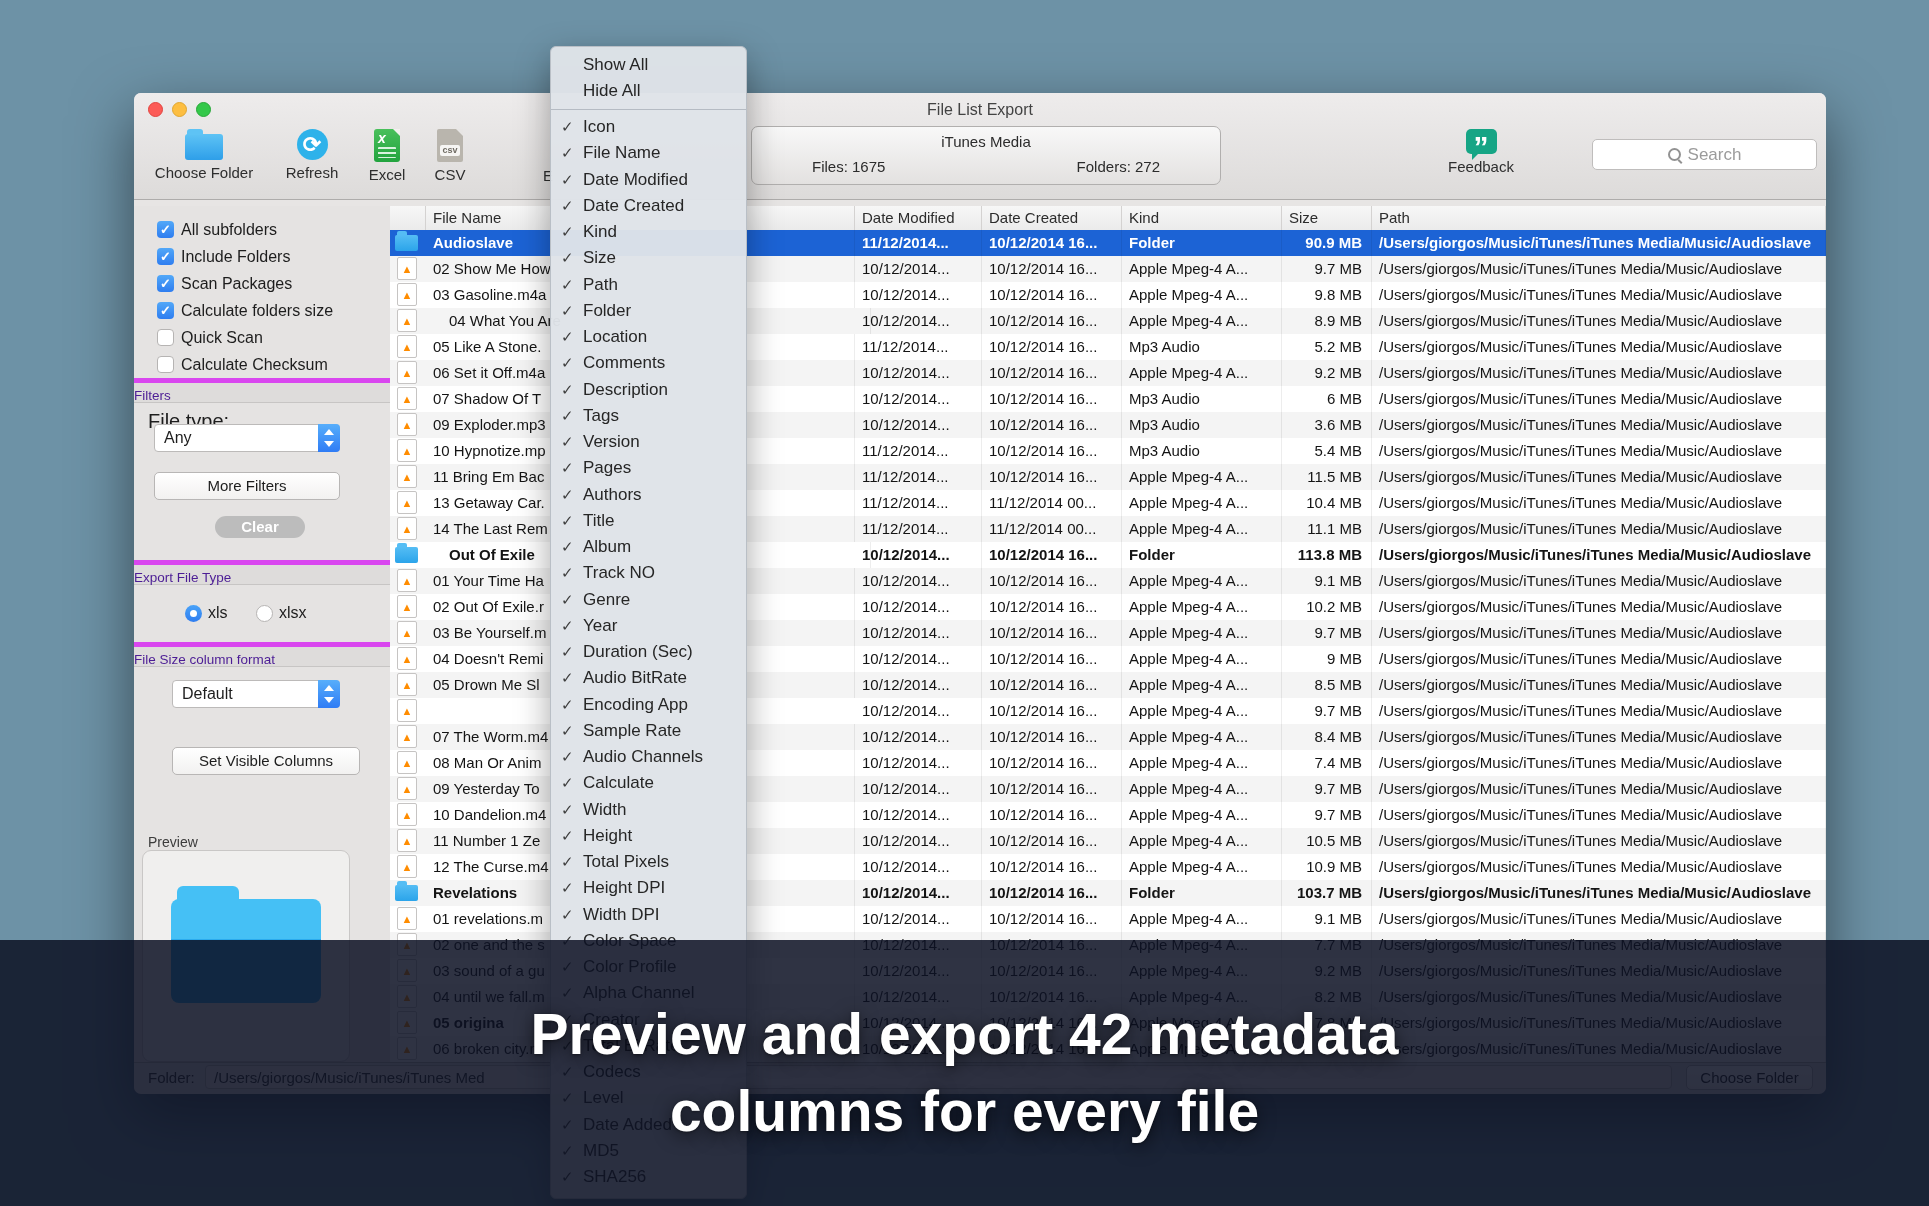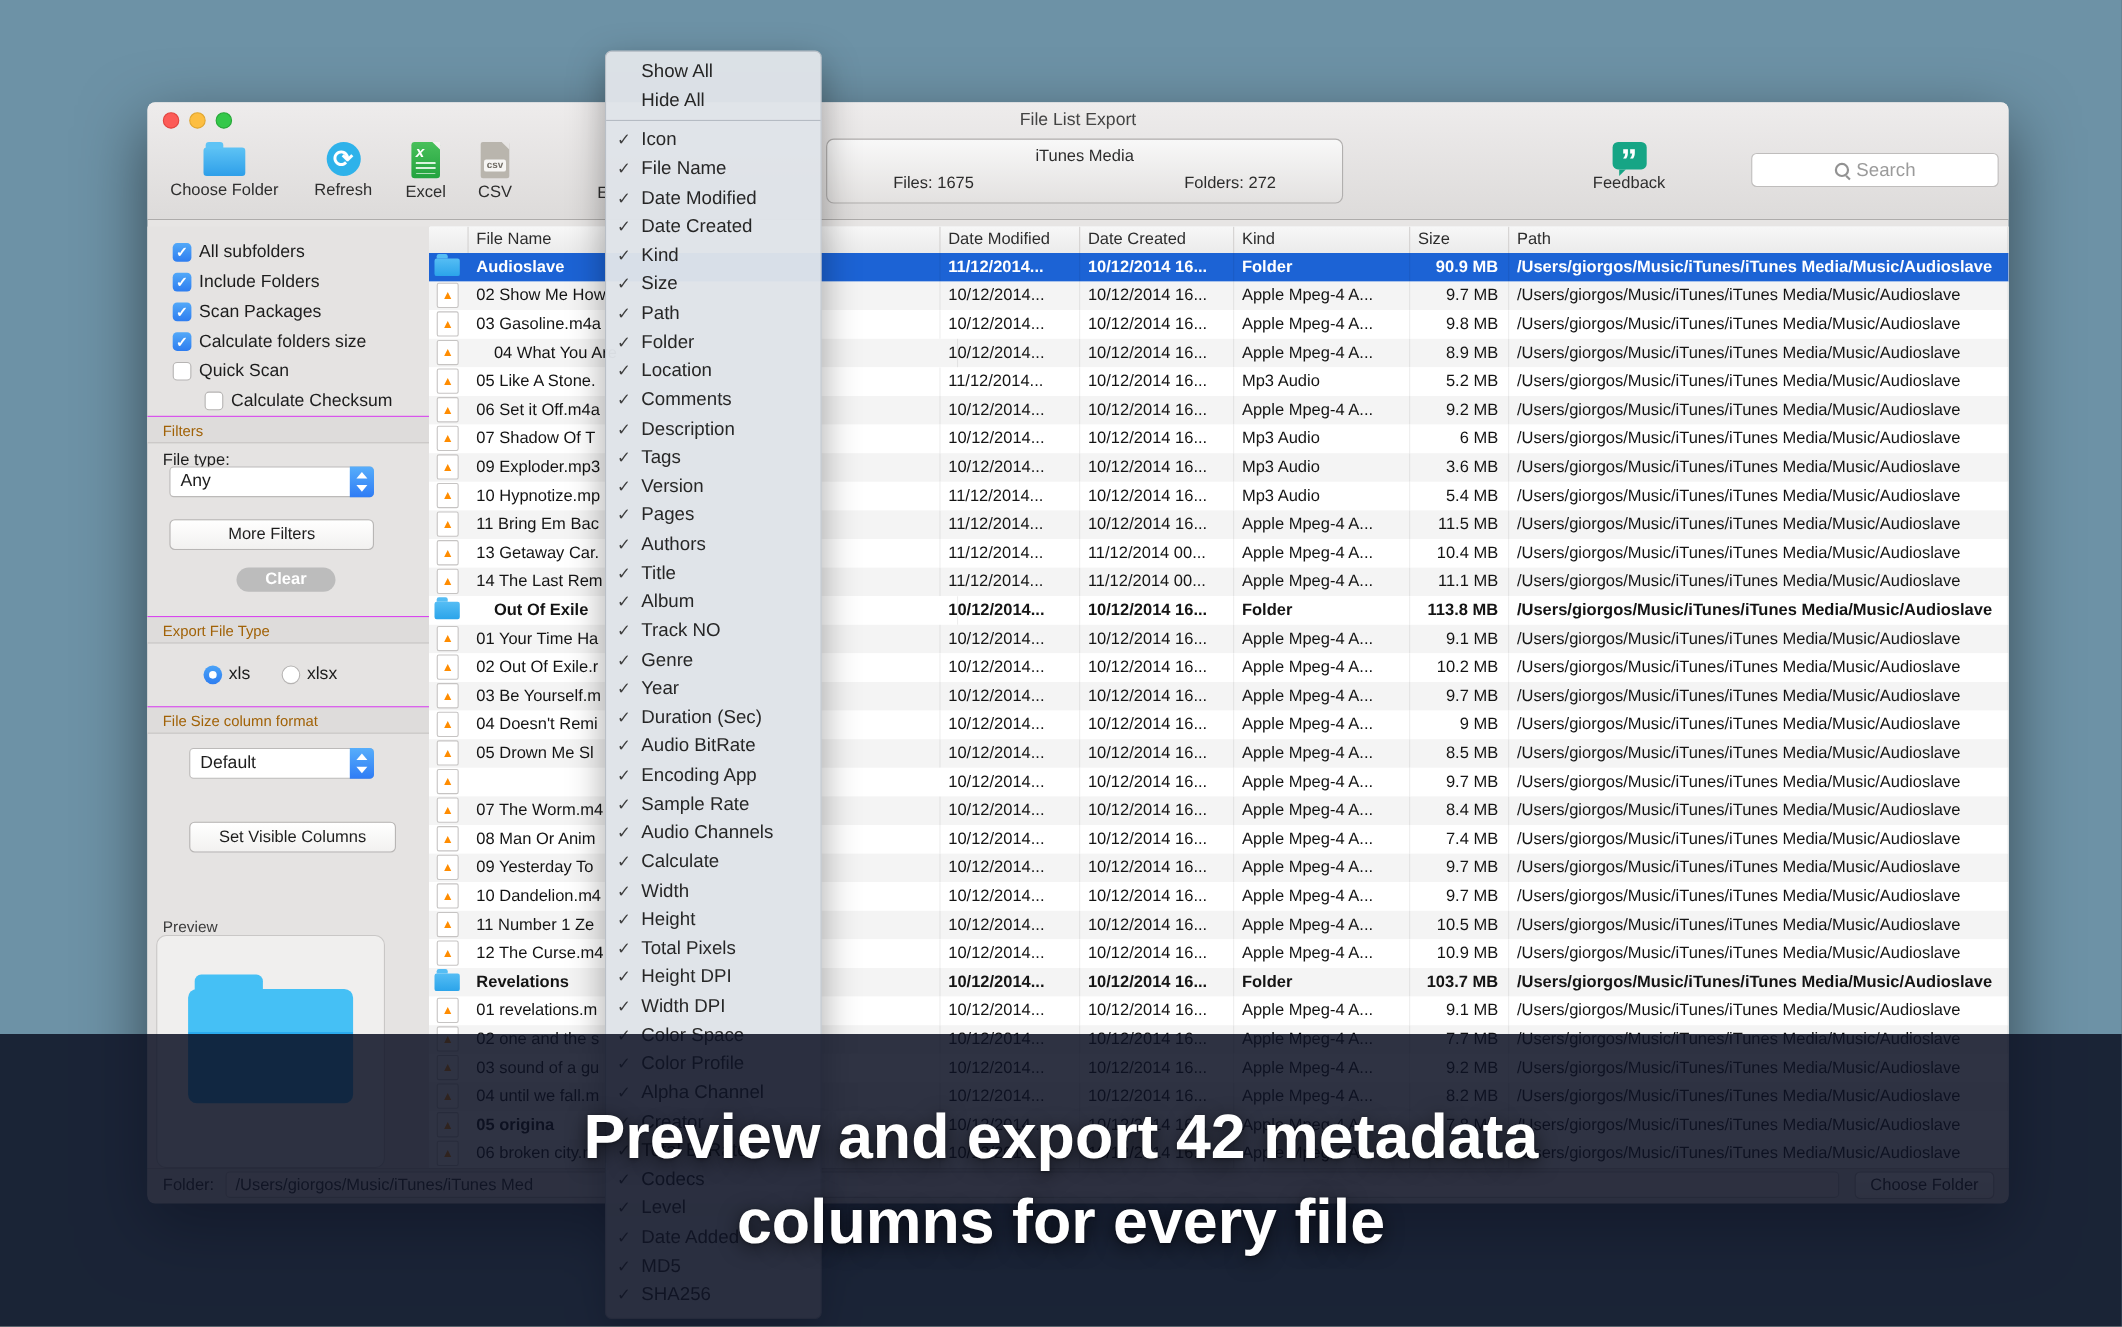--- a/index.html
+++ b/index.html
@@ -67,23 +67,23 @@
   
   .sidebar{position:absolute;left:0;top:113px;width:256px;height:856px;background:#e5e3e2;
        border-right:1px solid #b3b1b0;}
   .chkrow{position:absolute;left:23px;height:27px;display:flex;align-items:center;}
   .chk{width:17px;height:17px;border-radius:4px;margin-right:7px;box-sizing:border-box;}
   .chk.on{background:linear-gradient(#52a8f8,#2e7df0);color:#fff;font-size:13px;font-weight:bold;
        text-align:center;line-height:17px;}
   .chk.off{background:#fff;border:1px solid #b6b4b3;}
   .chkrow .t{font-size:16px;color:#1d1d1d;white-space:nowrap;}
   .band{position:absolute;left:0;right:0;height:25px;background:#dedcdb;
-       border-top:1px solid #d946ef;border-bottom:1px solid #c7c5c4;
-       font-size:13.5px;color:#a16207;line-height:25px;padding-left:14px;box-sizing:border-box;}
-  .sb-label{position:absolute;font-size:15px;color:#1d1d1d;}
+       border-top:5px solid #d946ef;border-bottom:1px solid #c7c5c4;
+       font-size:13.5px;color:#4c1d95;line-height:25px;box-sizing:border-box;}
+  .sb-label{position:absolute;font-size:20px;color:#1d1d1d;}
   .select{position:absolute;background:#fff;border:1px solid #bcbab9;border-radius:4px;
        font-size:16px;color:#1d1d1d;line-height:26px;padding-left:9px;box-sizing:border-box;}
   .stepper{position:absolute;right:-1px;top:-1px;bottom:-1px;width:22px;border-radius:0 4px 4px 0;
        background:linear-gradient(#57aefb,#2f7cf5);}
   .stepper::before{content:"";position:absolute;left:6px;top:5px;border-style:solid;
        border-width:0 5px 6px 5px;border-color:transparent transparent #fff transparent;}
   .stepper::after{content:"";position:absolute;left:6px;bottom:5px;border-style:solid;
        border-width:6px 5px 0 5px;border-color:#fff transparent transparent transparent;}
   .btn{position:absolute;background:linear-gradient(#fff,#f2f1f0);border:1px solid #b8b6b5;
        border-radius:5px;font-size:15px;color:#1d1d1d;text-align:center;box-sizing:border-box;}
@@ -220,21 +220,21 @@
             <span class="t">Scan Packages</span>
           </div>
           <div class="chkrow" style="top: 91px;">
             <span class="chk on">✓</span>
             <span class="t">Calculate folders size</span>
           </div>
           <div class="chkrow" style="top: 118px;">
             <span class="chk off"></span>
             <span class="t">Quick Scan</span>
           </div>
-          <div class="chkrow" style="top: 145px; margin-left: 29px;">
+          <div class="chkrow" style="top: 145px;">
             <span class="chk off"></span>
             <span class="t">Calculate Checksum</span>
           </div>
         </div>
 
       <div class="band" style="top:172px;">Filters</div>
       <div class="sb-label" style="left:14px;top:204px;">File type:</div>
       <div class="select" style="left:20px;top:218px;width:186px;height:28px;">
         <span>Any</span>
         <span class="stepper"></span>

